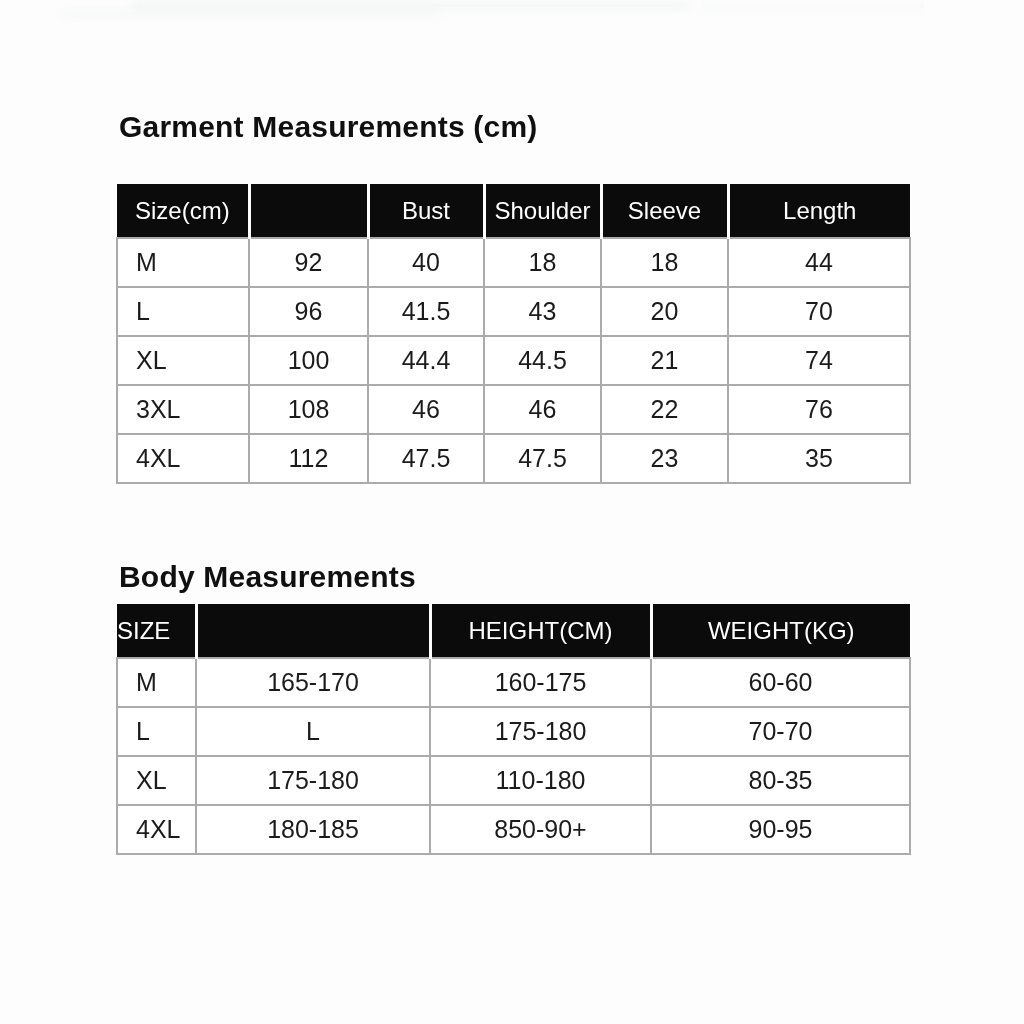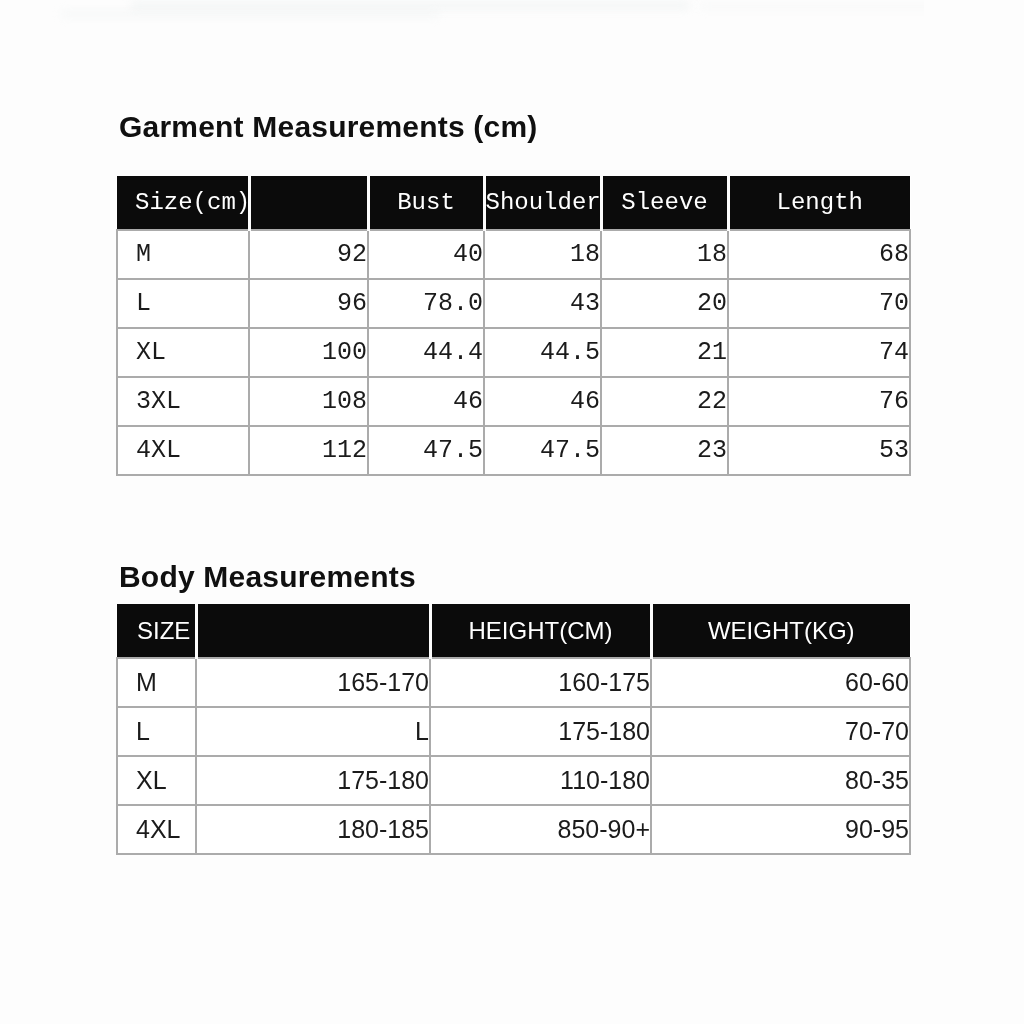--- a/index.html
+++ b/index.html
@@ -30,39 +30,39 @@
     letter-spacing:.2px;white-space:nowrap;margin:0;
   }
   .t1{top:110px;}
   .t2{top:548px;margin-top:12px;}
 
   table{
     position:absolute;left:116px;
     border-collapse:collapse;table-layout:fixed;
     width:793px;background:#ffffff;
   }
-  .tbl1{top:176px;font-family:Liberation Mono, monospace;}
+  .tbl1{top:184px;}
   .tbl2{top:604px;}
 
   th{
     background:var(--header-bg);
     color:var(--header-text);
     font-weight:normal;
     font-size:24px;
     height:53px;
     text-align:center;
     padding:0;
     border:none;
   }
   th + th{border-left:3px solid var(--background);margin-top:32px;}
   td{
     border:2px solid var(--border);
     font-size:25px;
     height:47px;
-    text-align:right;
+    text-align:center;
     padding:0;
     background:#ffffff;
     color:var(--body-text);
   }
   .left{text-align:left;padding-left:18px;}
 </style>
 </head>
 <body>
 
 <div class="canvas">
@@ -92,26 +92,26 @@
         <th>Length</th>
       </tr>
     </thead>
     <tbody>
       <tr>
         <td class="left">M</td>
         <td>92</td>
         <td>40</td>
         <td>18</td>
         <td>18</td>
-        <td>68</td>
+        <td>44</td>
       </tr>
       <tr>
         <td class="left">L</td>
         <td>96</td>
-        <td>78.0</td>
+        <td>41.5</td>
         <td>43</td>
         <td>20</td>
         <td>70</td>
       </tr>
       <tr>
         <td class="left">XL</td>
         <td>100</td>
         <td>44.4</td>
         <td>44.5</td>
         <td>21</td>
@@ -124,37 +124,37 @@
         <td>46</td>
         <td>22</td>
         <td>76</td>
       </tr>
       <tr>
         <td class="left">4XL</td>
         <td>112</td>
         <td>47.5</td>
         <td>47.5</td>
         <td>23</td>
-        <td>53</td>
+        <td>35</td>
       </tr>
     </tbody>
   </table>
 
   <h1 class="chart-title t2">Body Measurements</h1>
 
   <table class="tbl2">
     <colgroup>
       <col style="width:79px">
         <col style="width:234px">
         <col style="width:221px">
         <col style="width:259px">
     </colgroup>
     <thead>
       <tr>
-        <th class="left" style="padding-left:20px">SIZE</th>
+        <th class="left" style="padding-left:0">SIZE</th>
         <th></th>
         <th>HEIGHT(CM)</th>
         <th>WEIGHT(KG)</th>
       </tr>
     </thead>
     <tbody>
       <tr>
         <td class="left">M</td>
         <td>165-170</td>
         <td>160-175</td>

